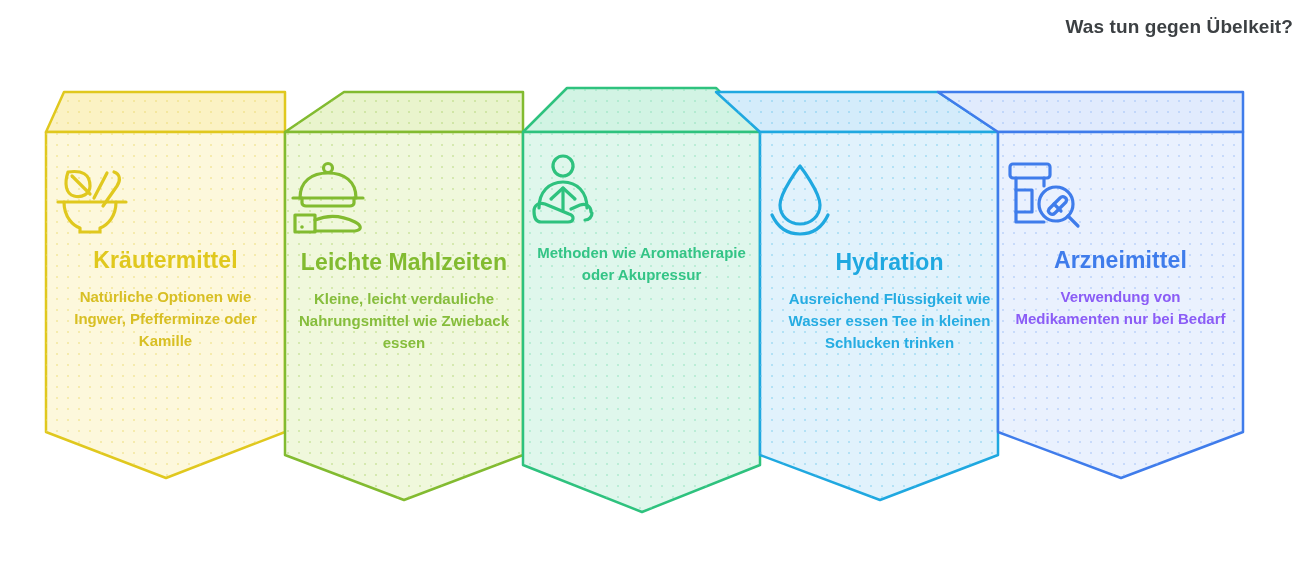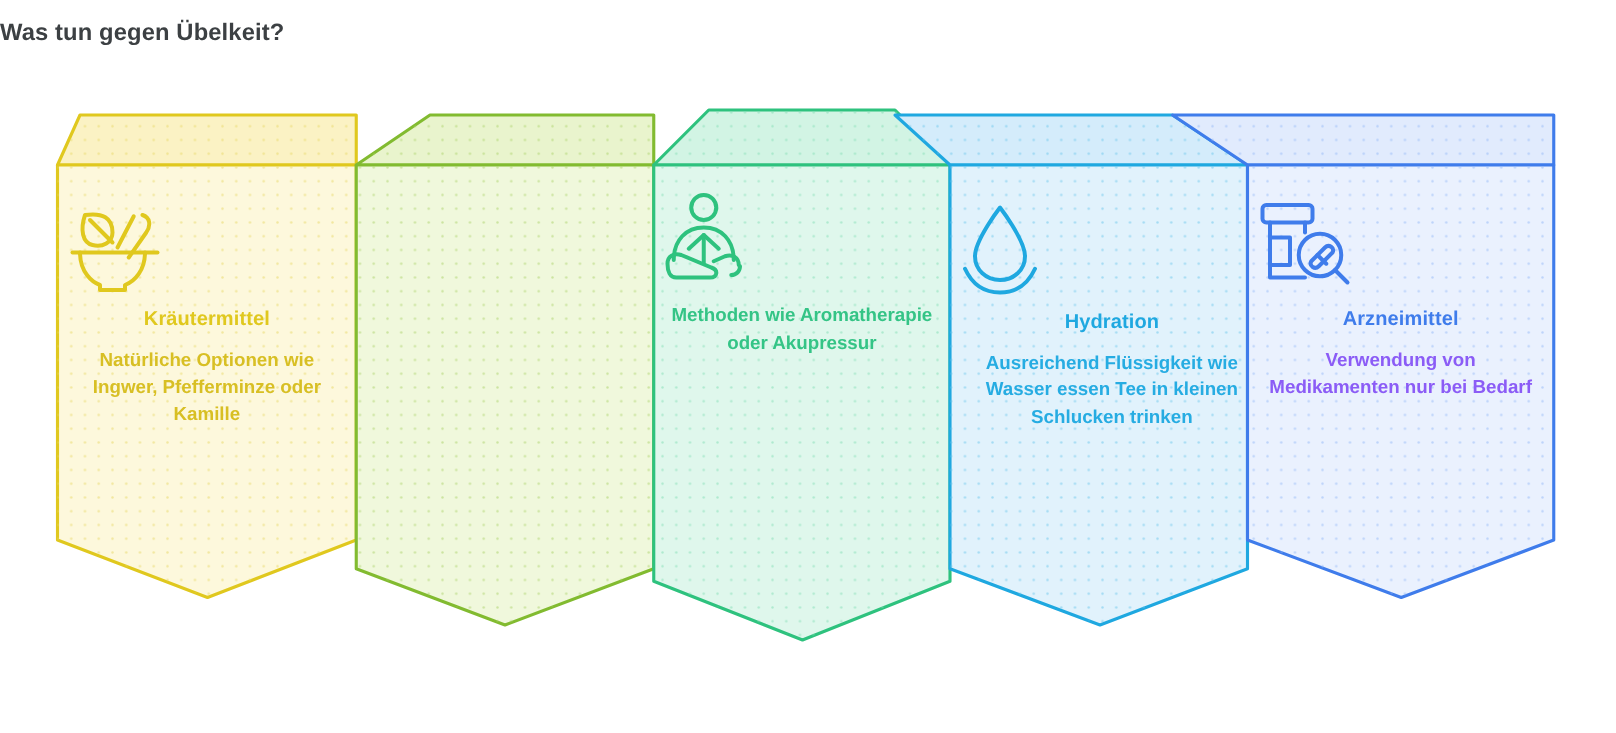--- a/index.html
+++ b/index.html
@@ -6,21 +6,21 @@
   body{
     width:1293px;height:586px;
     background:#ffffff;
     font-family:"Liberation Sans", sans-serif;
     overflow:hidden;
     position:relative;
   }
   #page-title{
     position:absolute;
     top:16px;left:0;width:1293px;
-    text-align:left;
+    text-align:right;
     font-size:19px;
     font-weight:bold;
     color:#3c4043;
     letter-spacing:.1px;
   }
   #panels{
     position:absolute;
     left:0;top:0;width:1293px;height:586px;
   }
   .panel{
@@ -36,21 +36,21 @@
     padding:0 12px;
   }
   .panel-icon{
     display:flex;
     align-items:center;
     justify-content:center;
     height:84px;
     margin-bottom:6px;
   }
   .panel-title{
-    font-size:16px;
+    font-size:23px;
     font-weight:bold;
     line-height:1.22;
     margin-bottom:12px;
     letter-spacing:.1px;
   }
   .panel-desc{
     font-size:15px;
     line-height:1.46;
     font-weight:bold;
   }
@@ -101,20 +101,39 @@
       <defs>
         <pattern id="dots2" width="11" height="11" patternUnits="userSpaceOnUse">
           <circle cx="2" cy="2" r="1" fill="#a8cf63" opacity="0.5"></circle>
         </pattern>
       </defs>
       <polygon points="285,132 523,132 523,92 344,92" fill="#e9f4cd" stroke="#82bb30" stroke-width="2.5" stroke-linejoin="round"></polygon>
       <polygon points="285,132 523,132 523,92 344,92" fill="url(#dots2)"></polygon>
       <polygon points="285,132 523,132 523,455 404,500 285,455" fill="#f0f8dc" stroke="#82bb30" stroke-width="2.5" stroke-linejoin="round"></polygon>
       <polygon points="285,132 523,132 523,455 404,500 285,455" fill="url(#dots2)"></polygon>
     </svg>
+    <div class="panel-content" style="left:285px;top:158px;width:238px;">
+      <div class="panel-icon">
+        <svg width="86" height="80" viewBox="0 0 86 80" fill="none" stroke="#82bb30" stroke-width="3.2" stroke-linecap="round" stroke-linejoin="round">
+
+          <circle cx="43" cy="10" r="4.5"></circle>
+
+          <path d="M15 40 C15 23 27 15 43 15 C59 15 71 23 71 40"></path>
+
+          <line x1="8" y1="40" x2="78" y2="40"></line>
+          <path d="M17 40 L17 45 C17 47 19 48 21 48 L65 48 C67 48 69 47 69 45 L69 40"></path>
+
+          <path d="M10 57 L10 74 L30 74 L30 57 Z"></path>
+          <circle cx="17" cy="69" r="1.8" fill="#82bb30" stroke="none"></circle>
+          <path d="M30 62 C44 56 58 58 70 64 C76 67 78 72 70 73 L30 73"></path>
+        </svg>
+      </div>
+      <div class="panel-title" style="color:#82bb30;">Leichte Mahlzeiten</div>
+      <div class="panel-desc" style="color:#86bd3c;">Kleine, leicht verdauliche Nahrungsmittel wie Zwieback essen</div>
+    </div>
   </div>
 
   <div class="panel">
     <svg width="1293" height="586" viewBox="0 0 1293 586">
       <defs>
         <pattern id="dots3" width="11" height="11" patternUnits="userSpaceOnUse">
           <circle cx="2" cy="2" r="1" fill="#7edcb2" opacity="0.5"></circle>
         </pattern>
       </defs>
       <polygon points="523,132 760,132 716,88 567,88" fill="#d2f4e4" stroke="#2ec27e" stroke-width="2.5" stroke-linejoin="round"></polygon>

